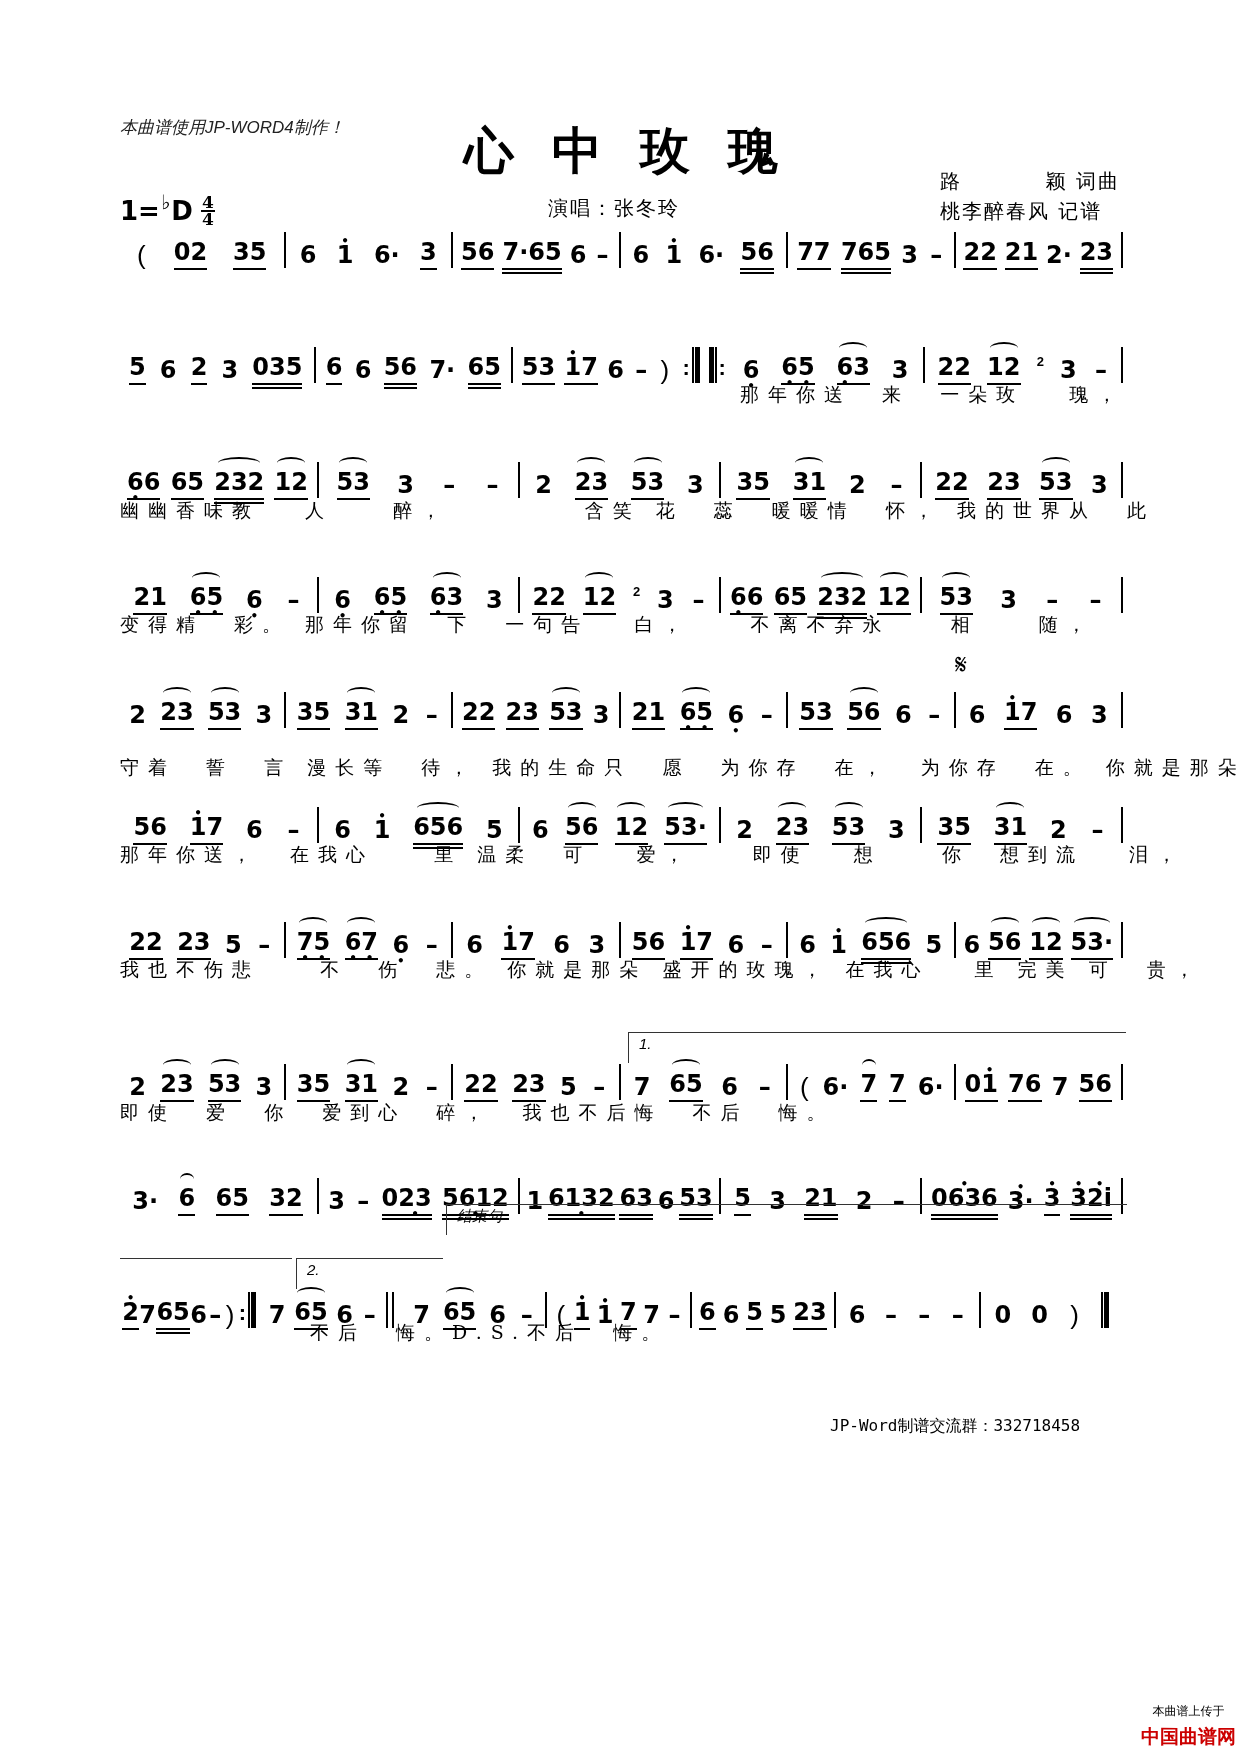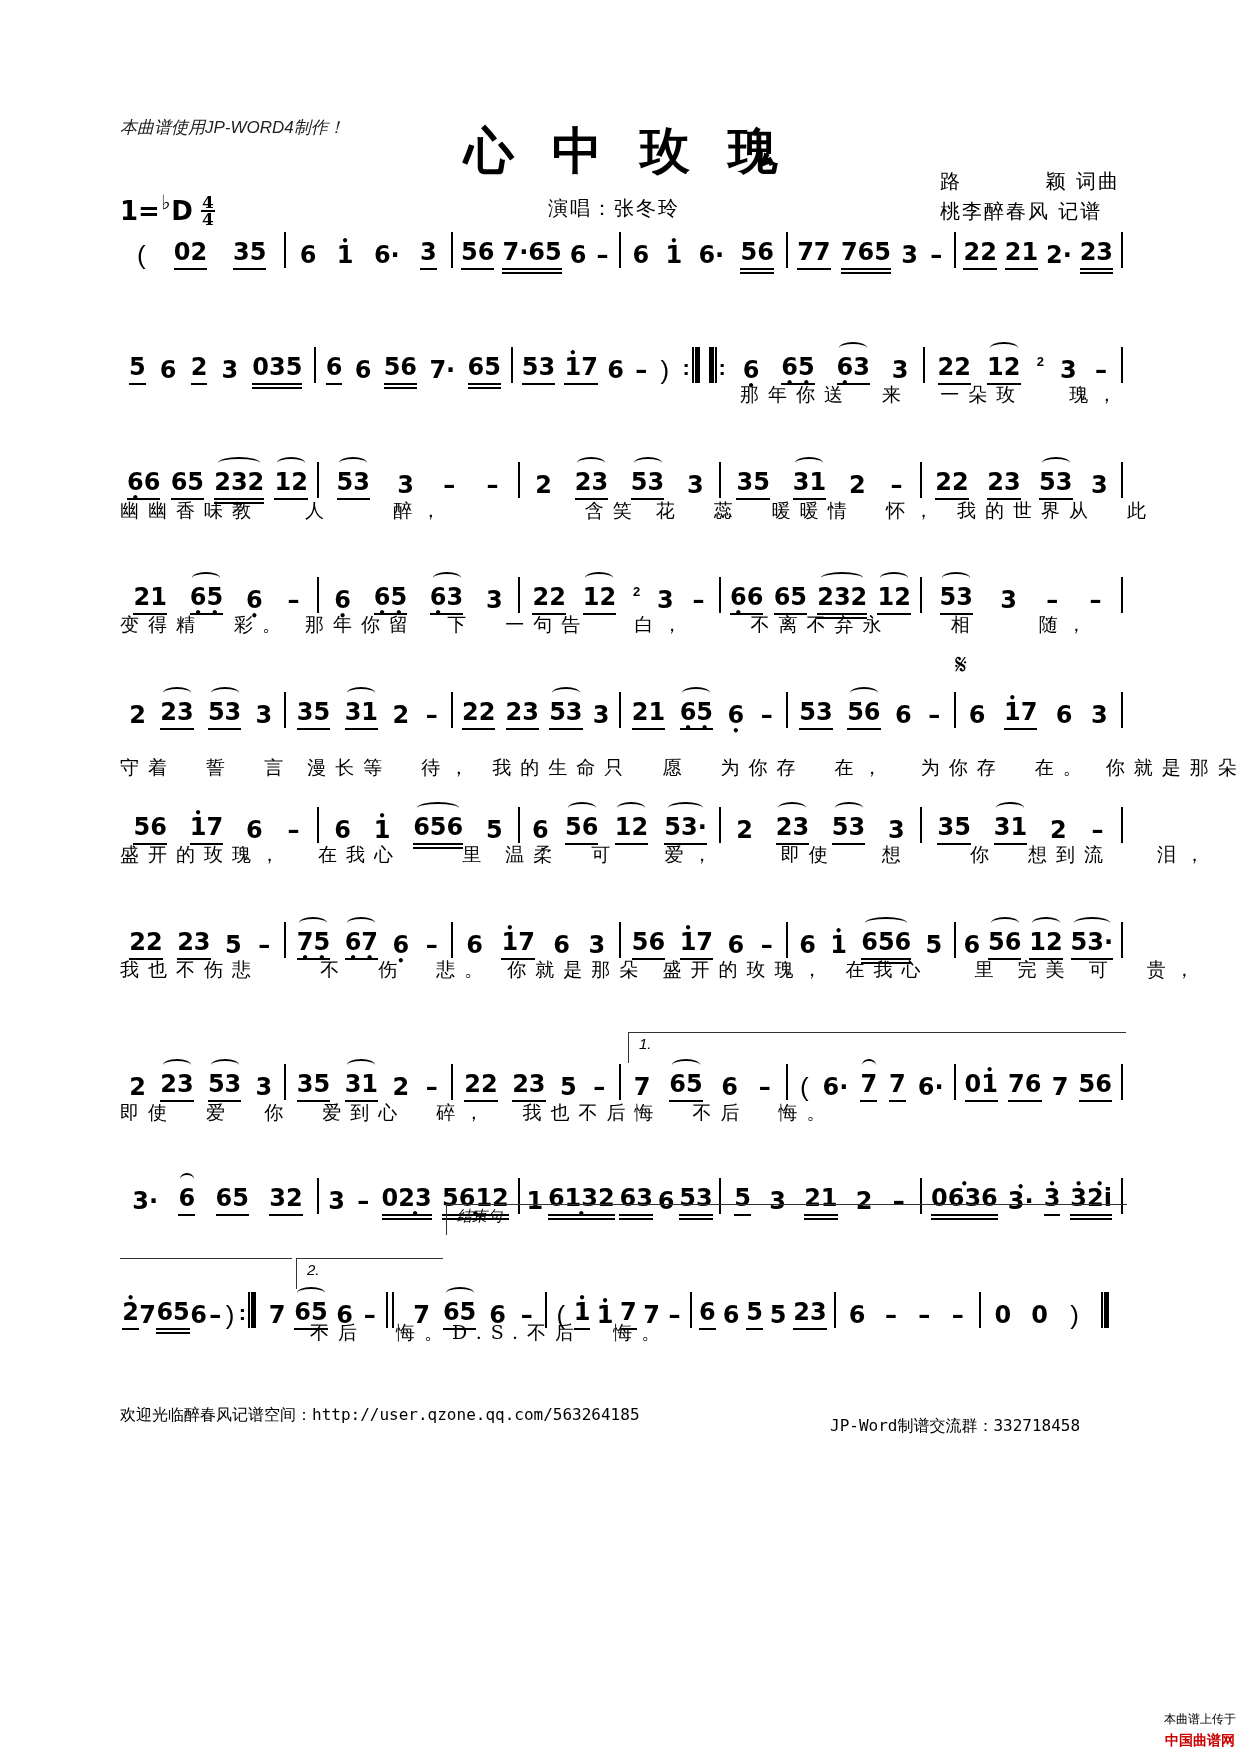--- a/index.html
+++ b/index.html
@@ -29,21 +29,21 @@
   .slur { position:absolute; top:-10px; left:8%; right:8%; height:10px; border-top:2px solid #000; border-radius:50% 50% 0 0; }
   .paren { font-size:26px; line-height:30px; margin:0 2px; }
   .grace { font-size:13px; position:relative; top:-16px; font-weight:bold; }
   .lyrics { position:absolute; left:120px; width:1000px; font-family:"DejaVu Serif", serif; font-size:19px; letter-spacing:9px; white-space:pre; }
   .segno { position:absolute; font-size:28px; font-family:"DejaVu Serif", serif; }
   .volta { position:absolute; border-top:1.5px solid #333; border-left:1.5px solid #333; height:30px; }
   .volta span { font-size:15px; font-style:italic; margin-left:10px; position:relative; top:2px; }
   .footer { position:absolute; left:120px; top:1403px; font-family:"DejaVu Sans Mono", monospace; font-size:16px; line-height:24px; }
   .footer-right { position:absolute; left:830px; top:1416px; font-family:"DejaVu Sans Mono", monospace; font-size:16px; }
   .watermark { position:absolute; right:0; bottom:0; font-size:12px; display:flex; align-items:center; gap:4px; padding:4px;flex-direction:column; }
-  .watermark .logo { color:#c00; font-weight:bold; font-size:14px; }
+  .watermark .logo { color:#c00; font-weight:bold; font-size:19px; }
 </style>
 </head>
 <body>
 
 <div class="credit-top">本曲谱使用JP-WORD4制作！</div>
 <div class="title">心中玫瑰</div>
 
 <div class="key">
   <span>1=</span>
   <span class="flat">♭</span>
@@ -853,31 +853,30 @@
         <span class="paren">)</span>
         <span class="dbar"></span>
       </div>
     </div>
   </div>
 
 <div class="lyrics" style="top:382px; left:740px;">那年你送  来  一朵玫   瑰，</div>
 <div class="lyrics" style="top:498px;">幽幽香味教   人    醉，         含笑 花  蕊  暖暖情  怀， 我的世界从  此</div>
 <div class="lyrics" style="top:612px;">变得精  彩。 那年你留  下  一句告   白，    不离不弃永    相    随，</div>
 <div class="lyrics" style="top:727px;margin-top:28px;">守着  誓  言 漫长等  待， 我的生命只  愿  为你存  在，  为你存  在。 你就是那朵</div>
-<div class="lyrics" style="top:842px;">盛开的玫瑰，  在我心    里 温柔  可   爱，    即使   想    你  想到流   泪，</div>
+<div class="lyrics" style="top:842px;">那年你送，  在我心    里 温柔  可   爱，    即使   想    你  想到流   泪，</div>
 <div class="lyrics" style="top:957px;">我也不伤悲    不  伤  悲。 你就是那朵 盛开的玫瑰， 在我心   里 完美 可  贵，</div>
 <div class="lyrics" style="top:1100px;">即使  爱  你  爱到心  碎，  我也不后悔  不后  悔。</div>
 <div class="lyrics" style="top:1320px; left:310px;">不后  悔。D.S.不后  悔。</div>
 
 <div class="segno" style="left:955px; top:648px;">𝄋</div>
 <div class="volta" style="left:628px; top:1032px; width:497px;"><span>1.</span></div>
 <div class="volta" style="left:120px; top:1258px; width:172px; border-left:none;"></div>
 <div class="volta" style="left:296px; top:1258px; width:146px;"><span>2.</span></div>
 <div class="volta" style="left:446px; top:1204px; width:680px;"><span>结束句</span></div>
 
 <div class="footer">
-  <div>欢迎光临醉春风记谱空间：http://user.qzone.qq.com/563264185</div>
 </div>
 <div class="footer-right">JP-Word制谱交流群：332718458</div>
 <div class="watermark">
   <span>本曲谱上传于</span>
   <span class="logo">中国曲谱网</span>
 </div>
 
 </body></html>

